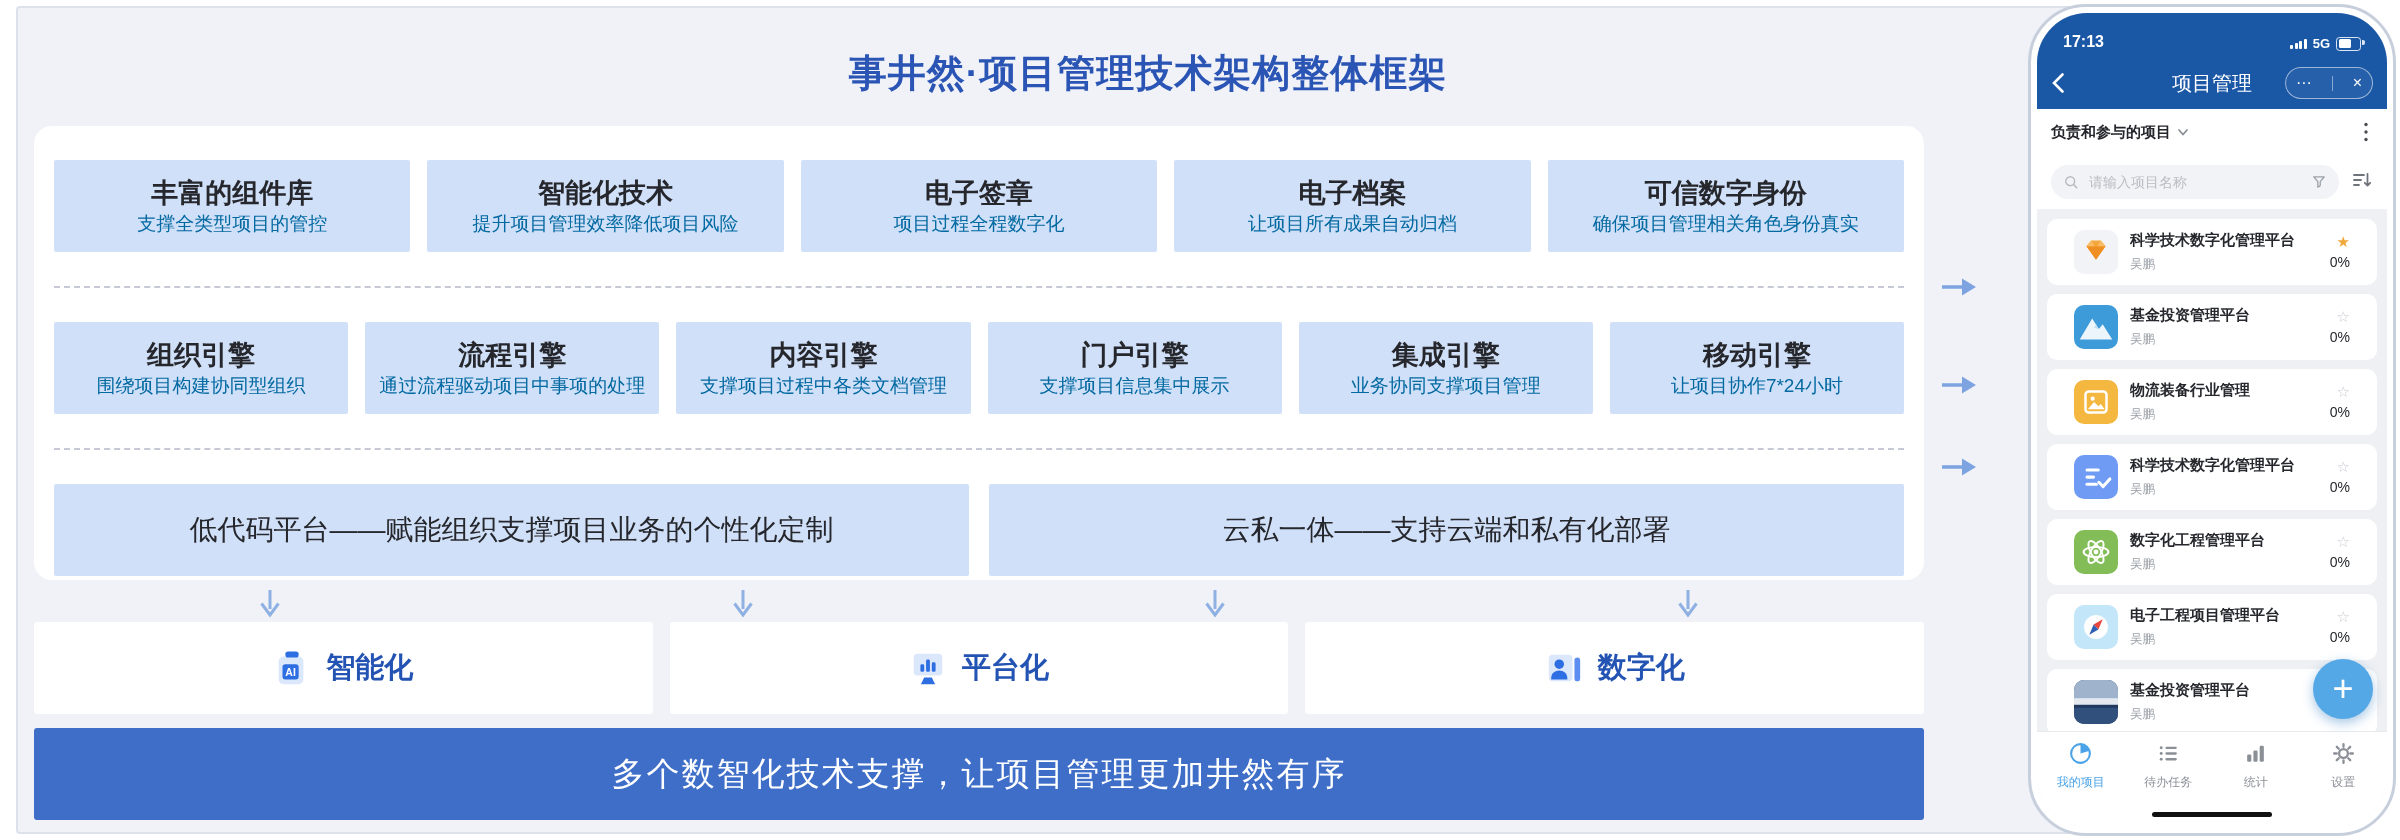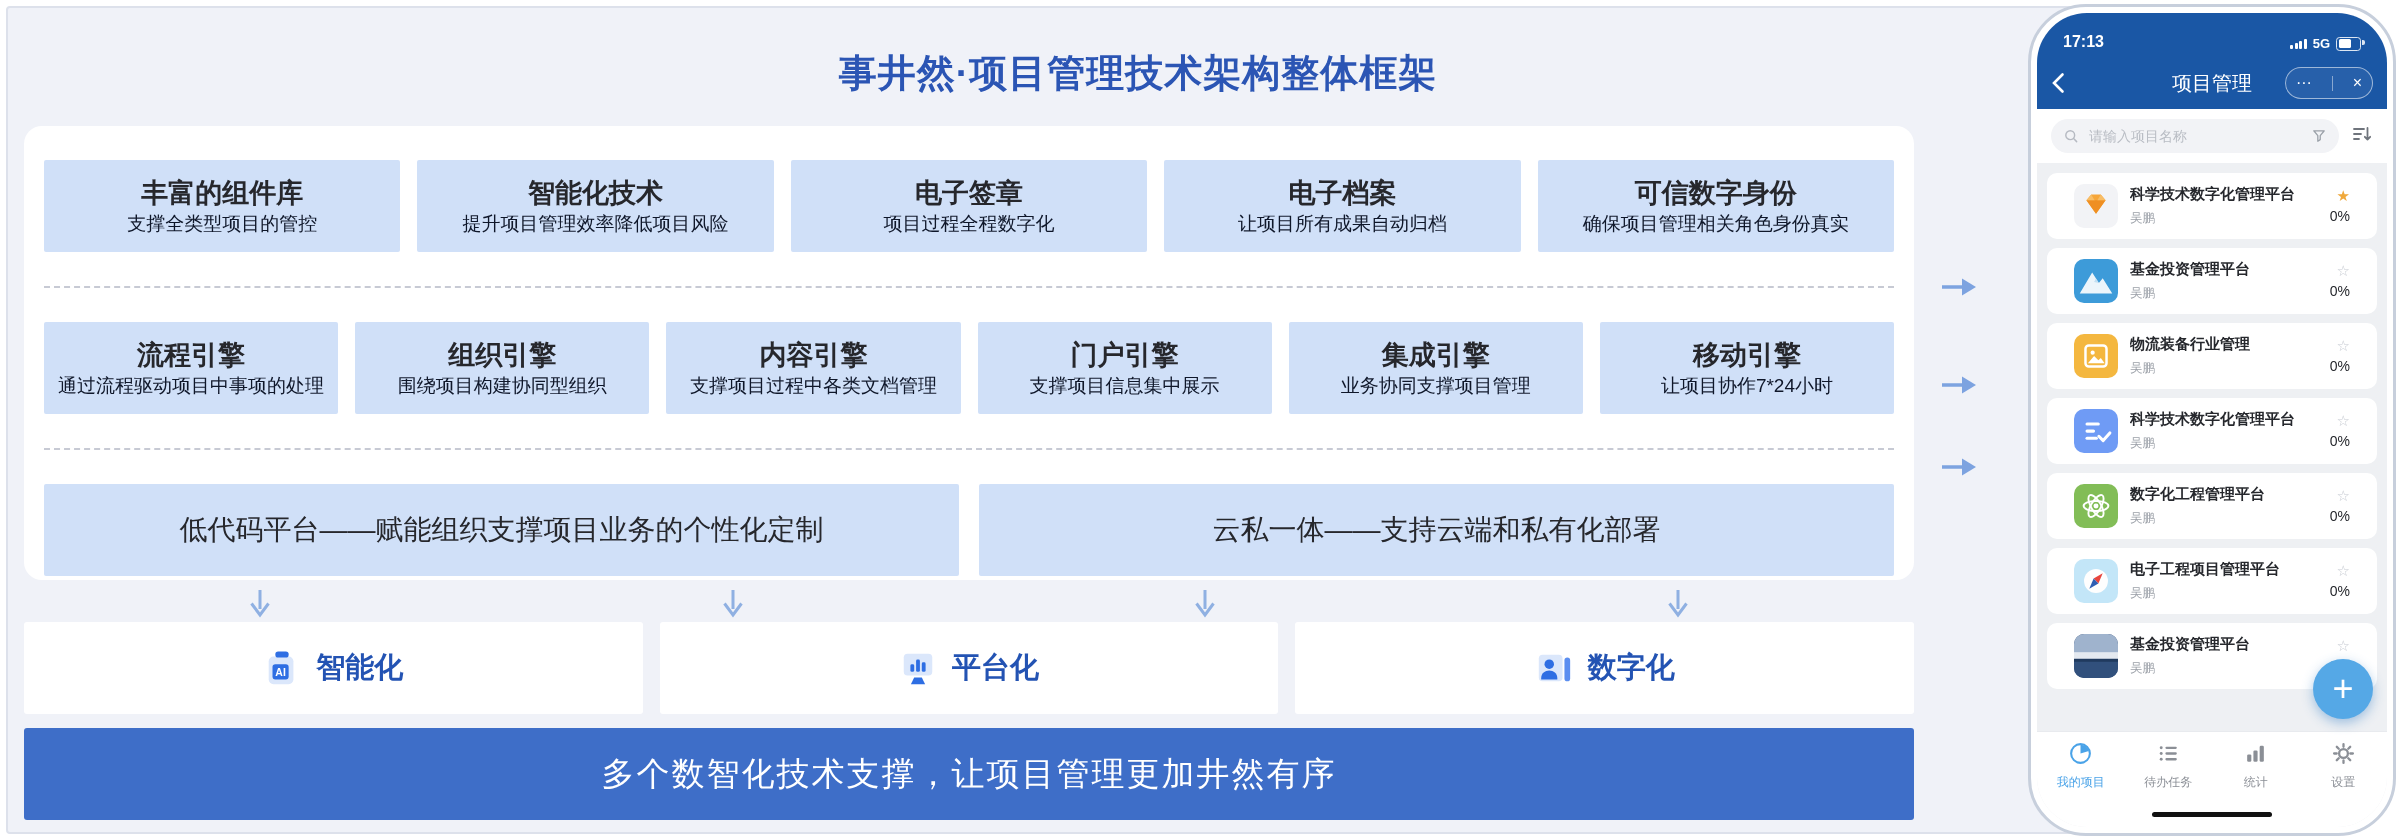--- a/index.html
+++ b/index.html
@@ -1,25 +1,25 @@
 <!DOCTYPE html>
 <html><head>
 <meta charset="utf-8">
 <style>
   html,body{margin:0;padding:0}
   body{width:2400px;height:840px;background:#fff;font-family:"Liberation Sans","DejaVu Sans",sans-serif;position:relative;overflow:hidden}
 
   
-  .board{position:absolute;left:6px;top:6px;width:2264px;height:828px;background:#f0f2f8;border:2px solid #dde1eb;border-radius:4px;box-sizing:border-box}
+  .board{position:absolute;left:16px;top:6px;width:2264px;height:828px;background:#f0f2f8;border:2px solid #dde1eb;border-radius:4px;box-sizing:border-box}
   .main-title{position:absolute;left:0;top:40px;width:100%;text-align:center;font-size:38px;font-weight:bold;color:#2b55b4;letter-spacing:1px}
   .panel{position:absolute;left:16px;top:118px;width:1890px;height:454px;background:#fff;border-radius:18px;box-sizing:border-box;padding:34px 20px 0}
   .frow{display:flex;gap:17px}
   .fbox{flex:1;height:92px;background:#d0e0f8;display:flex;flex-direction:column;align-items:center;justify-content:center;border-radius:2px}
   .fbox-title{font-size:27px;font-weight:bold;color:#26272c}
-  .fbox-sub{font-size:19px;color:#0f172a;margin-top:0}
+  .fbox-sub{font-size:19px;color:#0369a1;margin-top:0}
   .dashed{border:none;border-top:2px dashed #c7cad4;margin:34px 0}
   .wrow{display:flex;gap:20px}
   .wbox{flex:1;height:92px;background:#d0e0f8;display:flex;align-items:center;justify-content:center;font-size:28px;font-weight:500;color:#26272c;border-radius:2px}
   .arrow-row{position:absolute;left:16px;top:580px;width:1890px;display:flex}
   .arrow-cell{flex:1;display:flex;justify-content:center}
   .cap-row{position:absolute;left:16px;top:614px;width:1890px;display:flex;gap:17px}
   .cap-card{flex:1;height:92px;background:#fff;display:flex;align-items:center;justify-content:center;gap:15px;border-radius:3px}
   .cap-label{font-size:29px;font-weight:bold;color:#2353b3}
   .cap-icon{display:flex;align-items:center}
   .banner{position:absolute;left:16px;top:720px;width:1890px;height:92px;background:#3e6ec8;color:#fff;display:flex;align-items:center;justify-content:center;font-size:33px;font-weight:500;letter-spacing:2px;border-radius:3px;box-sizing:border-box}
@@ -94,26 +94,26 @@
   <div class="fbox-sub">让项目所有成果自动归档</div>
         </div>
         <div class="fbox">
   <div class="fbox-title">可信数字身份</div>
   <div class="fbox-sub">确保项目管理相关角色身份真实</div>
         </div>
       </div>
     <hr class="dashed">
     <div class="frow" id="engine-row">
         <div class="fbox">
+  <div class="fbox-title">组织引擎</div>
+  <div class="fbox-sub">围绕项目构建协同型组织</div>
+        </div>
+        <div class="fbox">
   <div class="fbox-title">流程引擎</div>
   <div class="fbox-sub">通过流程驱动项目中事项的处理</div>
-        </div>
-        <div class="fbox">
-  <div class="fbox-title">组织引擎</div>
-  <div class="fbox-sub">围绕项目构建协同型组织</div>
         </div>
         <div class="fbox">
   <div class="fbox-title">内容引擎</div>
   <div class="fbox-sub">支撑项目过程中各类文档管理</div>
         </div>
         <div class="fbox">
   <div class="fbox-title">门户引擎</div>
   <div class="fbox-sub">支撑项目信息集中展示</div>
         </div>
         <div class="fbox">
@@ -234,20 +234,35 @@
             <path d="M11.5 2.5 L3 11 L11.5 19.5" fill="none" stroke="#fff" stroke-width="2.6" stroke-linecap="round"></path>
           </svg>
       </span>
       <span class="p-title">项目管理</span>
       <span class="capsule">
         <span>···</span>
         <span class="cap-div"></span>
         <span>×</span>
       </span>
     </div>
+    <div class="p-filter">
+      <span class="p-filter-label">
+        <span>负责和参与的项目</span>
+        <svg width="14" height="14" viewBox="0 0 14 14">
+            <path d="M3 5 L7 9.5 L11 5" fill="none" stroke="#8a8f97" stroke-width="1.8" stroke-linecap="round"></path>
+          </svg>
+      </span>
+      <span class="kebab">
+        <svg width="6" height="22" viewBox="0 0 6 22" fill="#4a4d52">
+            <circle cx="3" cy="3.5" r="1.7"></circle>
+            <circle cx="3" cy="11" r="1.7"></circle>
+            <circle cx="3" cy="18.5" r="1.7"></circle>
+          </svg>
+      </span>
+    </div>
     <div class="p-search">
       <span class="search-pill">
         <svg width="20" height="20" viewBox="0 0 20 20">
             <circle cx="9" cy="9" r="5.5" fill="none" stroke="#b6bac2" stroke-width="1.8"></circle>
             <path d="M13.2 13.2 L17 17" stroke="#b6bac2" stroke-width="1.8" stroke-linecap="round"></path>
           </svg>
         <input placeholder="请输入项目名称" style="">
         <svg width="20" height="20" viewBox="0 0 20 20">
             <path d="M3.5 3.5 H16.5 L11.5 9.5 V14.5 L8.5 16.5 V9.5 Z" fill="none" stroke="#9aa0a8" stroke-width="1.6" stroke-linejoin="round"></path>
           </svg>

